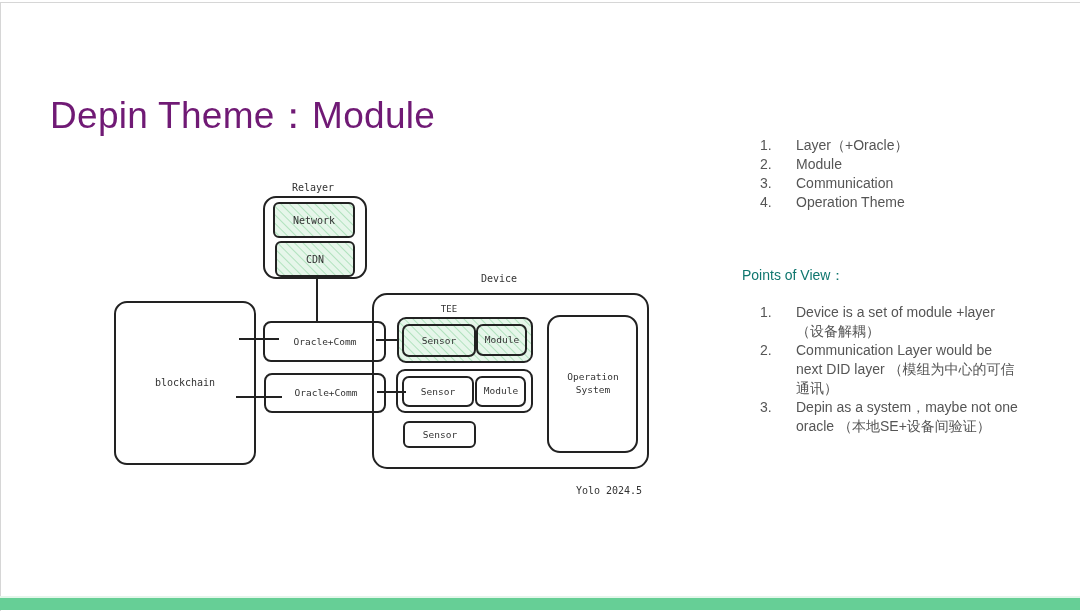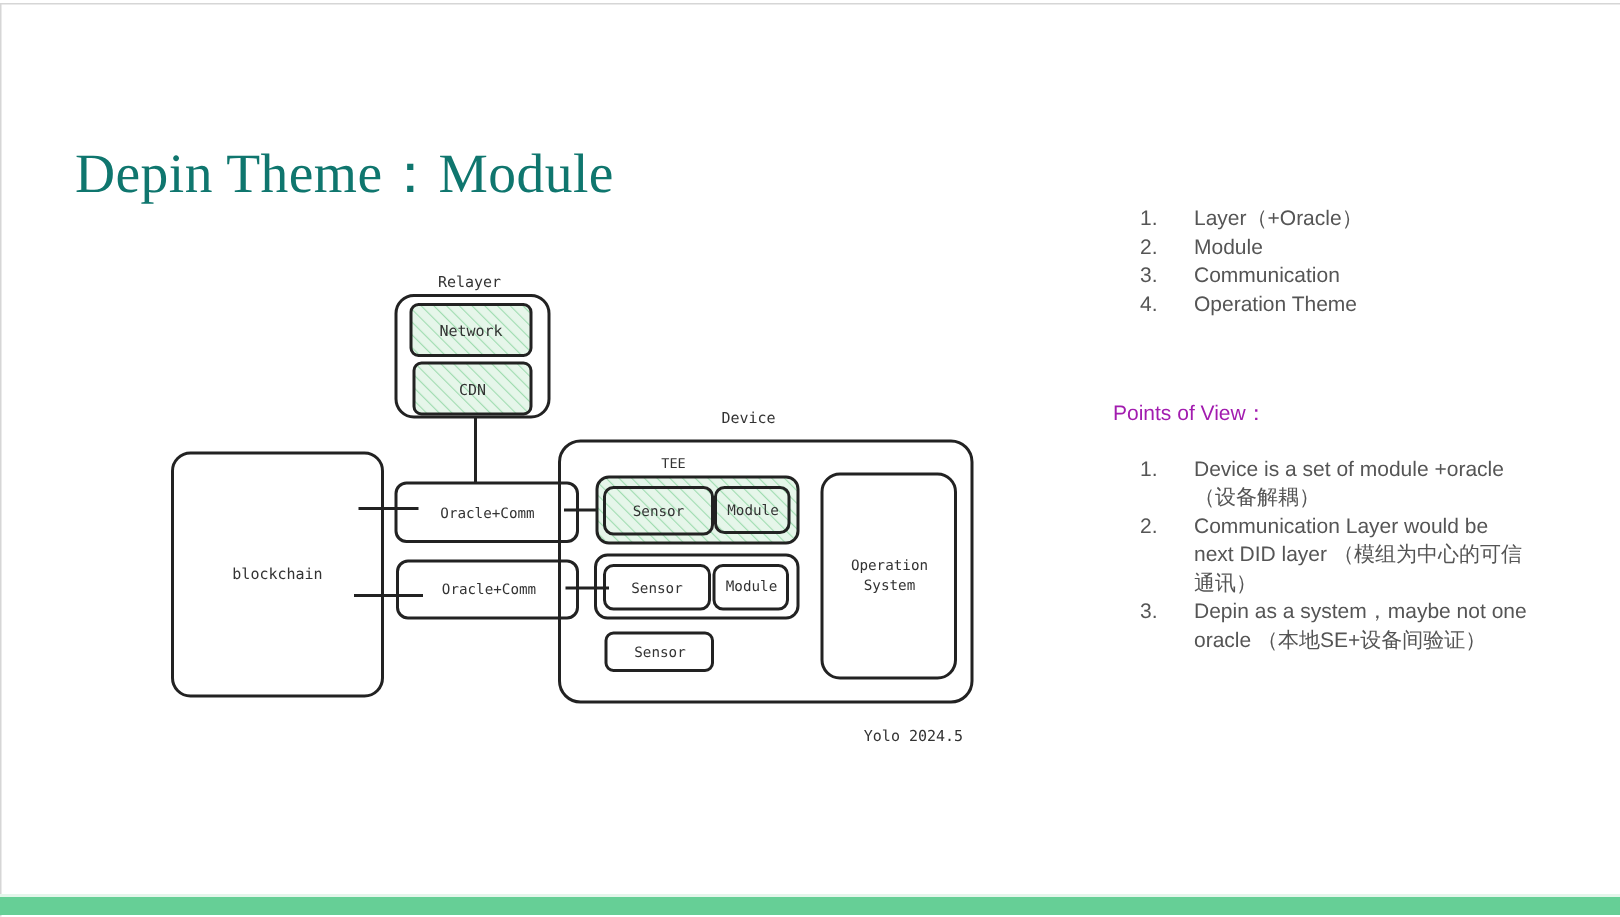--- a/index.html
+++ b/index.html
@@ -5,33 +5,33 @@
   html, body { margin: 0; padding: 0; }
   body {
     width: 1080px; height: 611px; position: relative; overflow: hidden;
     background: #ffffff;
     font-family: "Liberation Sans", sans-serif;
   }
   .frame-top { position: absolute; left: 0; top: 2px; width: 1080px; height: 1px; background: #d6d6d6; }
   .frame-left { position: absolute; left: 0; top: 2px; width: 1px; height: 609px; background: #d6d6d6; }
   .title {
     position: absolute; left: 50px; top: 66px;
-    font-size: 37px; color: #0f766e; letter-spacing: 0.3px;
-    font-family: Liberation Serif, serif; font-weight: normal;
+    font-size: 37px; color: #701a75; letter-spacing: 0.3px;
+    font-family: Liberation Sans, sans-serif; font-weight: normal;
   }
   .bottom-bar { position: absolute; left: 0; top: 598px; width: 1080px; height: 12px; background: #66cf96; }
   .bottom-bar-edge { position: absolute; left: 0; top: 596px; width: 1080px; height: 2px; background: #e3f6ea; }
 
   svg.diagram { position: absolute; left: 0; top: 0; }
   .d-text { font-family: "DejaVu Sans Mono", monospace; fill: #333; }
   .box { fill: none; stroke: #222; stroke-width: 2; }
   .box-fill { fill: url(#hatch); stroke: #222; stroke-width: 2; }
   .line { stroke: #222; stroke-width: 2; }
 
-  .panel { position: absolute; color: #a21caf; font-size: 14px; line-height: 19px; }
+  .panel { position: absolute; color: #0f766e; font-size: 14px; line-height: 19px; }
   .list { position: absolute; margin: 0; padding: 0; list-style: none; }
   .list li { position: relative; padding-left: 54px; color: #555; font-size: 14px; line-height: 19px; }
   .list li .num { position: absolute; left: 18px; top: 0; }
   .list1 { left: 742px; top: 136px; width: 300px; }
   .pov-label { left: 742px; top: 266px; }
   .list2 { left: 742px; top: 303px; width: 290px; }
   .list2 li { padding-right: 10px; }
 </style>
 </head>
 <body>
@@ -100,19 +100,19 @@
 <ol class="list list1">
   <li><span class="num">1.</span><span>Layer（+Oracle）</span></li>
   <li><span class="num">2.</span><span>Module</span></li>
   <li><span class="num">3.</span><span>Communication</span></li>
   <li><span class="num">4.</span><span>Operation Theme</span></li>
 </ol>
 
 <div class="panel pov-label">Points of View：</div>
 
 <ol class="list list2">
-  <li><span class="num">1.</span><span>Device is a set of module +oracle（设备解耦）</span></li>
+  <li><span class="num">1.</span><span>Device is a set of module +layer（设备解耦）</span></li>
   <li><span class="num">2.</span><span>Communication Layer would be next DID layer （模组为中心的可信通讯）</span></li>
   <li><span class="num">3.</span><span>Depin as a system，maybe not one oracle （本地SE+设备间验证）</span></li>
 </ol>
 
 <div class="bottom-bar-edge"></div>
 <div class="bottom-bar"></div>
 
 </body></html>

